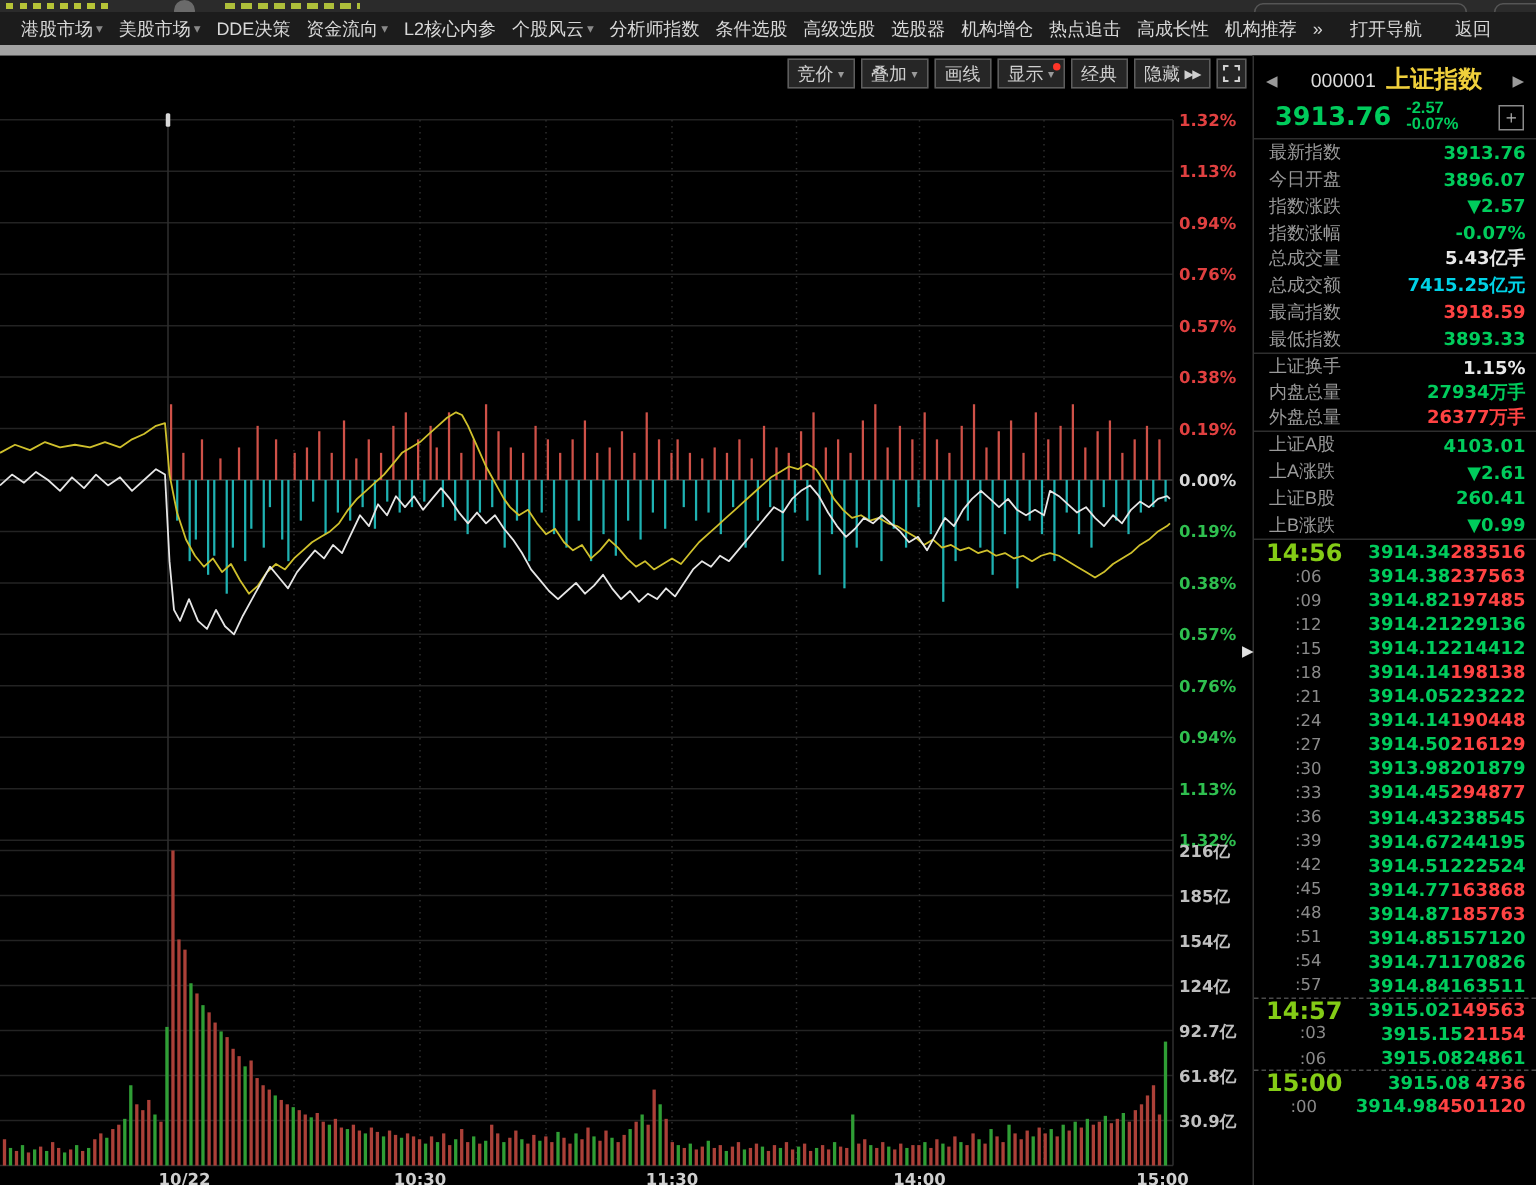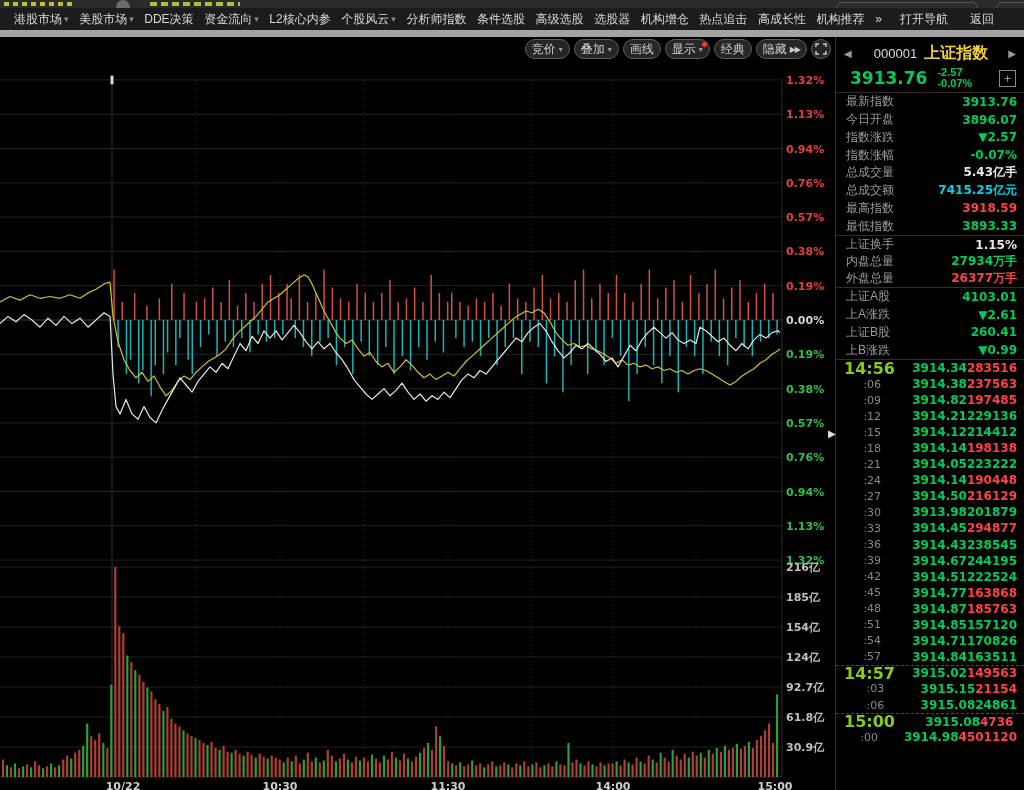--- a/index.html
+++ b/index.html
@@ -17,21 +17,21 @@
   .menubar{height:22px;background:#1c1c1c;border-bottom:7px solid #a3a3a3;display:flex;align-items:center;
     font-size:12px;color:#d8d8d8;white-space:nowrap;}
   .menu-left{display:flex;flex:0 0 auto;width:884px;justify-content:space-between;padding-left:12px;box-sizing:border-box;}
   .menu-item{padding:0 2px;cursor:default;display:flex;align-items:center;gap:2px;}
   .menu-item .caret{color:#8a8a8a;font-size:9px;}
   .menu-right{margin-left:auto;display:flex;gap:18px;padding-right:28px;}
   
   .main{position:relative;height:760px;}
   .toolbar{position:absolute;left:0;top:0;width:833px;height:24px;display:flex;justify-content:flex-end;
     align-items:center;gap:4px;padding-right:2px;box-sizing:border-box;}
-  .tbtn{position:relative;height:18px;background:#262626;border:1px solid #5d5d5d;border-radius:10px;
+  .tbtn{position:relative;height:18px;background:#262626;border:1px solid #5d5d5d;border-radius:0;
     color:#cfcfcf;font-size:12px;display:flex;align-items:center;gap:3px;padding:0 6px;cursor:default;}
   .tbtn .caret{font-size:8px;color:#9a9a9a;}
   .tbtn .dot{position:absolute;top:2px;right:2px;width:5px;height:5px;border-radius:50%;background:#ff3528;}
   .tbtn .dbl{font-size:8px;color:#cfcfcf;letter-spacing:-1px;}
   #chart{position:absolute;left:0;top:24px;background:#000;}
   
   .panel{position:absolute;left:835px;top:0;width:189px;height:760px;border-left:1px solid #333;
     box-sizing:border-box;background:#000;overflow:hidden;}
   .phead{height:56px;border-bottom:1px solid #2e2e2e;box-sizing:border-box;}
   .phr1{display:flex;align-items:center;justify-content:space-between;padding:6px 8px 0 8px;}
@@ -46,21 +46,21 @@
   .sec{border-bottom:1px solid #2e2e2e;}
   .srow{display:flex;justify-content:space-between;align-items:center;padding:0 7px 0 10px;}
   .srow .lbl{color:#9a9a9a;font-size:12px;}
   .srow .val{font-size:12px;font-weight:bold;font-family:"DejaVu Sans",sans-serif;}
   .v-green{color:#00cc5c}.v-red{color:#ff4343}.v-cyan{color:#00d2e6}.v-white{color:#e8e8e8}
   .trow{display:flex;align-items:center;padding:0 7px 0 8px;height:16.05px;box-sizing:border-box;}
   .trow.sep{border-top:1px dashed #4a4a4a;}
   .trow .tt{width:42px;text-align:right;color:#8a8a8a;font-size:11px;font-family:"DejaVu Sans",sans-serif;}
   .trow.head .tt{color:#84cc16;font-weight:bold;font-size:16px;}
   .trow .tp{width:70px;text-align:right;font-size:12px;font-weight:bold;font-family:"DejaVu Sans",sans-serif;padding-left:24px;}
-  .trow .tv{flex:1;font-size:12px;font-weight:bold;font-family:"DejaVu Sans",sans-serif;}
+  .trow .tv{flex:1;text-align:right;font-size:12px;font-weight:bold;font-family:"DejaVu Sans",sans-serif;}
   .collapse-arrow{position:absolute;left:828px;top:391px;color:#e0e0e0;font-size:10px;cursor:default;}
 </style>
 </head>
 <body>
 
 <div class="app">
 
   <div class="titlebar">
     <div class="frag dashes"></div>
     <div class="frag circle"></div>

